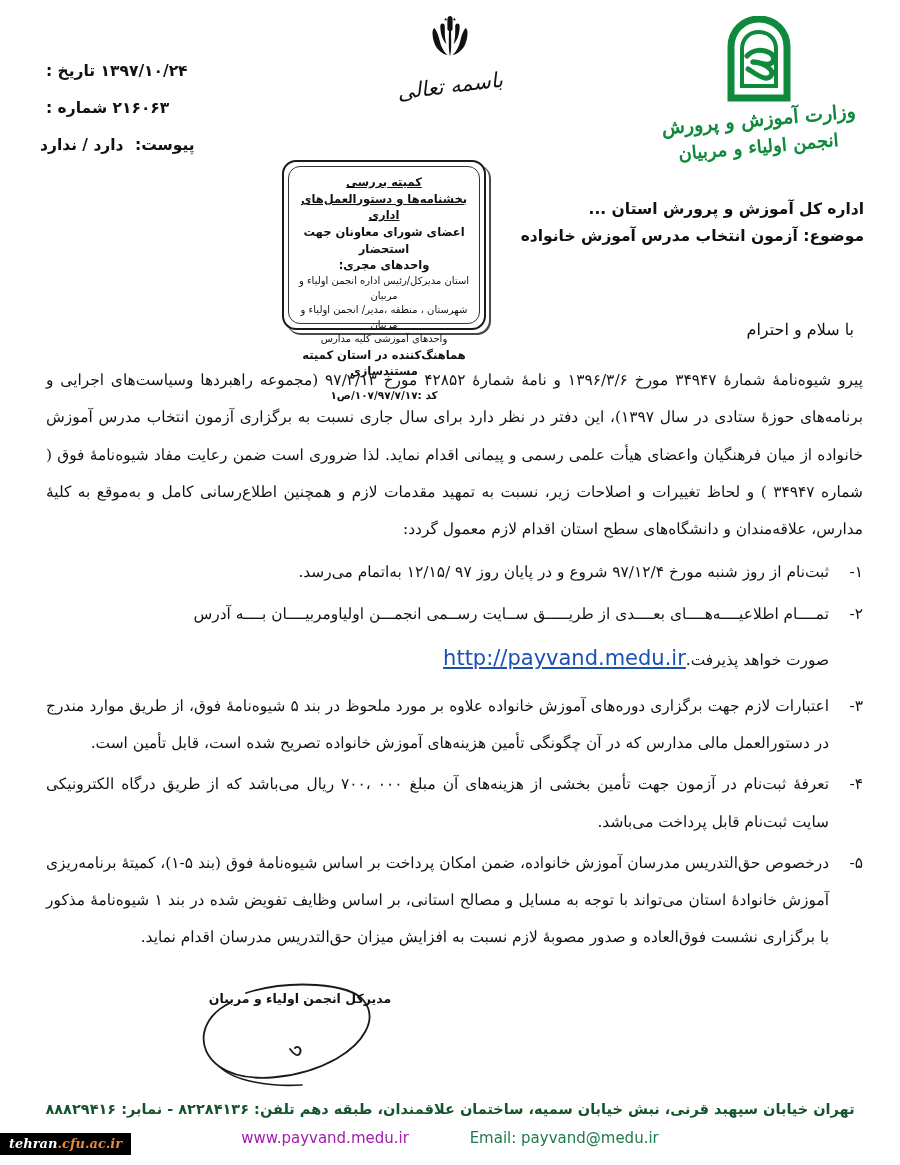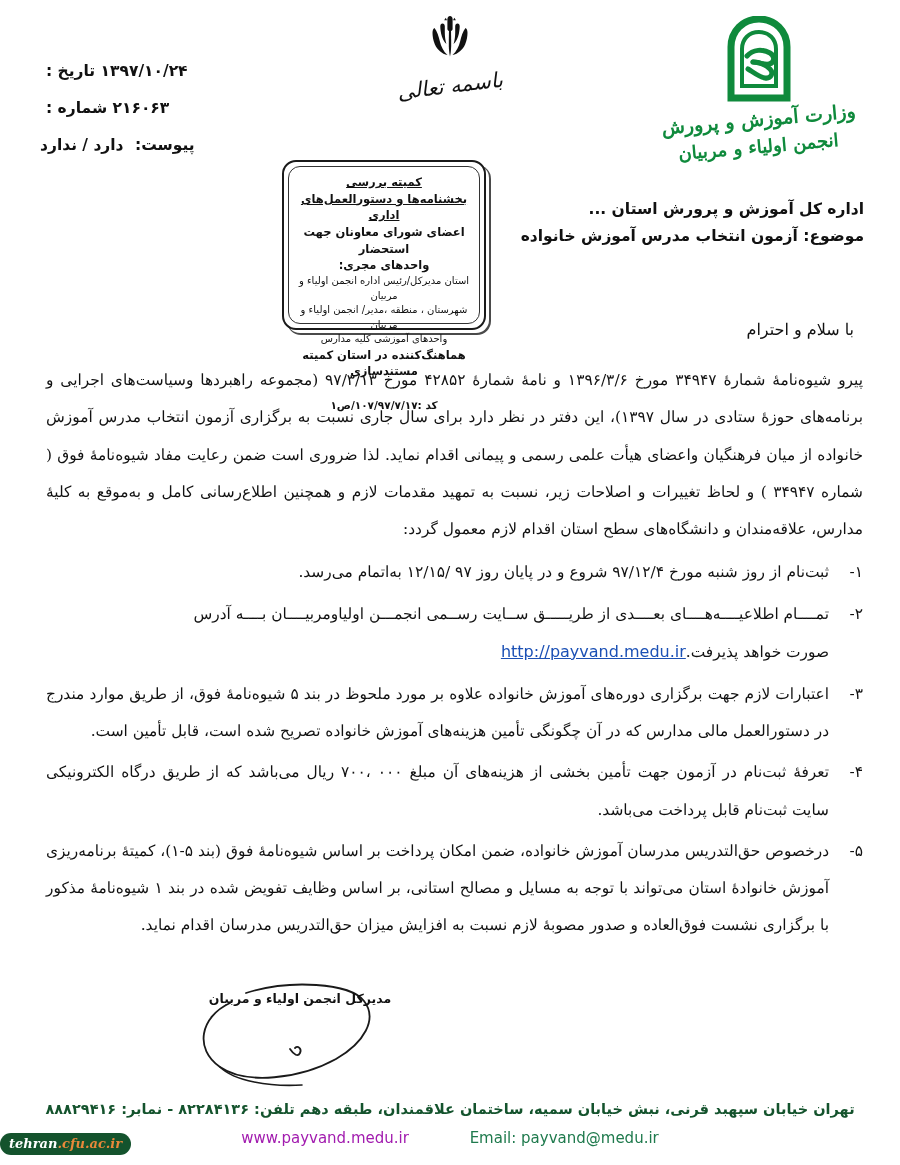--- a/index.html
+++ b/index.html
@@ -110,21 +110,21 @@
     content: "";
     position: absolute;
     top: 4px; left: 4px; right: 4px; bottom: 4px;
     border: 1px solid #333;
     border-radius: 12px;
     pointer-events: none;
   }
   .stamp-l { font-size: 11.5px; font-weight: bold; }
   .stamp-u { text-decoration: underline; }
   .stamp-sm { font-size: 10px; font-weight: normal; }
-  .stamp-code { font-size: 10.5px; font-weight: bold; letter-spacing: .3px; margin-top: 18px;}
+  .stamp-code { font-size: 10.5px; font-weight: bold; letter-spacing: .3px; margin-top: 8px;}
 
   
   .addressee {
     position: absolute;
     top: 200px;
     right: 36px;
     width: 420px;
     text-align: right;
   }
   .addressee .to {
@@ -173,21 +173,21 @@
     white-space: nowrap;
   }
   .numlist .txt {
     flex: 1 1 auto;
     text-align: justify;
   }
   a.link {
     color: #1b50b5;
     text-decoration: underline;
     font-family: "DejaVu Sans", "Liberation Sans", sans-serif;
-    font-size: 16px;
+    font-size: 21px;
     direction: ltr;
     unicode-bidi: embed;
   }
   .spaced {
     letter-spacing: 1.6px;
   }
 
   
   .signature {
     position: absolute;
@@ -239,29 +239,28 @@
     color: #1f7a4d;
     font-size: 15px;
   }
   .footer-links .f-web { margin-right: 56px; color:#a21caf; }
   .footer-links .f-mail { color:#1f7a4d; }
 
   .watermark {
     position: absolute;
     left: 0;
     bottom: 10px;
-    background: #14532d;
+    background: #000000;
     padding: 4px 9px 5px 9px;
     direction: ltr;
     font-family: "DejaVu Serif", "Liberation Serif", serif;
     font-size: 13px;
     font-weight: bold;
     font-style: italic;
     line-height: 1;
-    border-radius: 11px;
   }
   .watermark .wm-a { color: #ffffff; }
   .watermark .wm-b { color: #e8883a; }
 </style>
 </head>
 <body>
 
 <div id="page">
 
   <div class="hdr-left">

